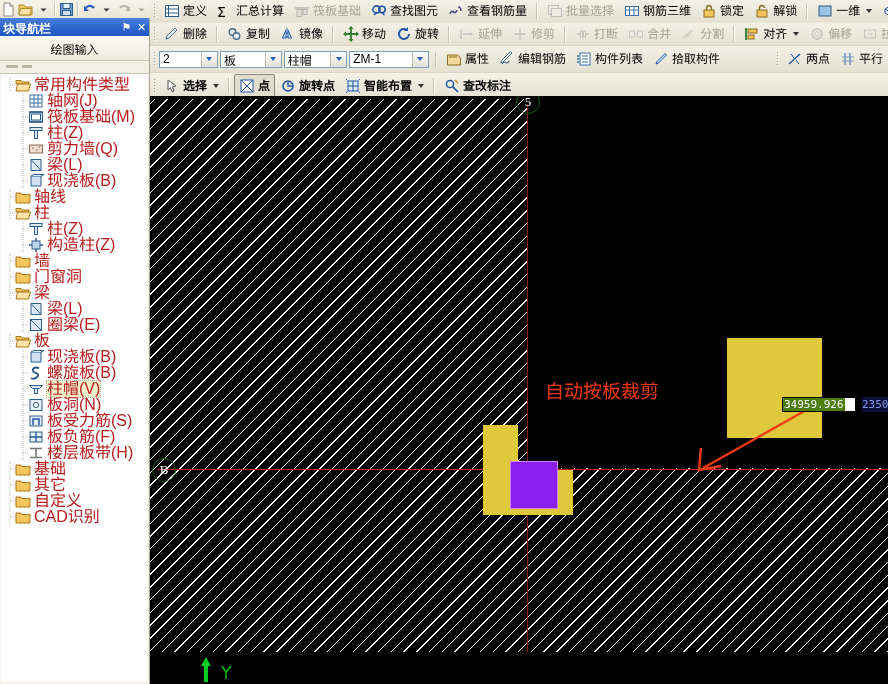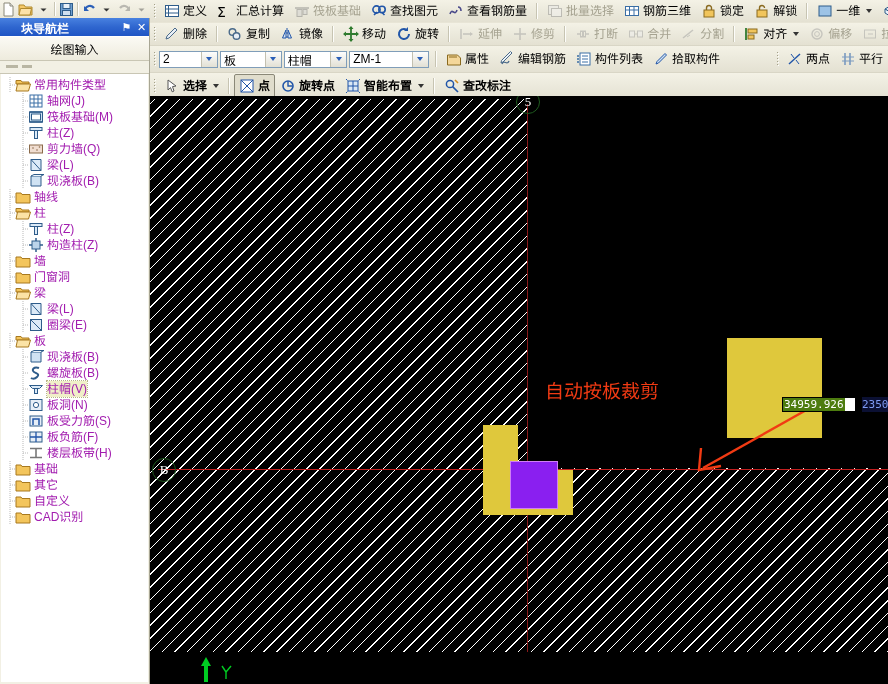--- a/index.html
+++ b/index.html
@@ -51,40 +51,40 @@
 
   
   #navpanel{
     position:absolute;left:0;top:18px;width:150px;height:666px;
     background:#f2f0e4;border-right:1px solid #a8a694;
     box-sizing:border-box;
   }
   #navTitle{
     height:18px;display:flex;align-items:center;
     background:linear-gradient(to bottom,#4881e0 0%,#2f66cf 50%,#1f55c4 100%);
-    color:#fff;font-size:12px;font-weight:bold;padding-left:21px;
+    color:#fff;font-size:12px;font-weight:bold;padding-left:3px;
   }
   #navTitle .ttl{flex:1;overflow:hidden;text-overflow:clip;white-space:nowrap;letter-spacing:0;}
   #navTitle .tbtn{width:15px;height:15px;display:flex;align-items:center;justify-content:center;color:#fff;font-size:11px;}
   .navbtn{
     height:23px;display:flex;align-items:center;justify-content:center;
     background:linear-gradient(to bottom,#fbfaf4,#eeebdd);
     border-bottom:1px solid #c9c6b4;border-top:1px solid #fff;
     font-size:12px;color:#000;
   }
   #navSpacer{height:12px;background:#f2f0e4;border-bottom:1px solid #c9c6b4;position:relative;}
   #navSpacer .dash{position:absolute;left:6px;top:4px;width:12px;height:3px;background:#b9b6a3;}
   #navSpacer .dash2{position:absolute;left:22px;top:4px;width:10px;height:3px;background:#b9b6a3;}
 
   
   #tree{
     position:absolute;left:1px;top:74px;width:147px;height:608px;
     background:#fff;overflow:hidden;padding-top:3px;box-sizing:border-box;
   }
-  .tn{display:flex;align-items:center;height:16px;white-space:nowrap;font-size:12px;color:#a21caf;}
+  .tn{display:flex;align-items:center;height:16px;white-space:nowrap;font-size:16px;color:#b91c1c;}
   .tn .dots{width:10px;height:16px;flex:0 0 auto;}
   .tn.l1{padding-left:4px;}
   .tn.l2{padding-left:17px;}
   .tn .lbl{margin-left:3px;line-height:16px;}
   .tn.sel .lbl{background:#f0efc8;outline:1px dotted #b7b487;}
 
   
   #tbwrap{position:absolute;left:150px;top:0;width:738px;height:96px;overflow:hidden;background:#ece9d8;}
   #row1{height:22px;}
   #row2{height:22px;border-top:1px solid #e8e5d6;align-items:center;}

